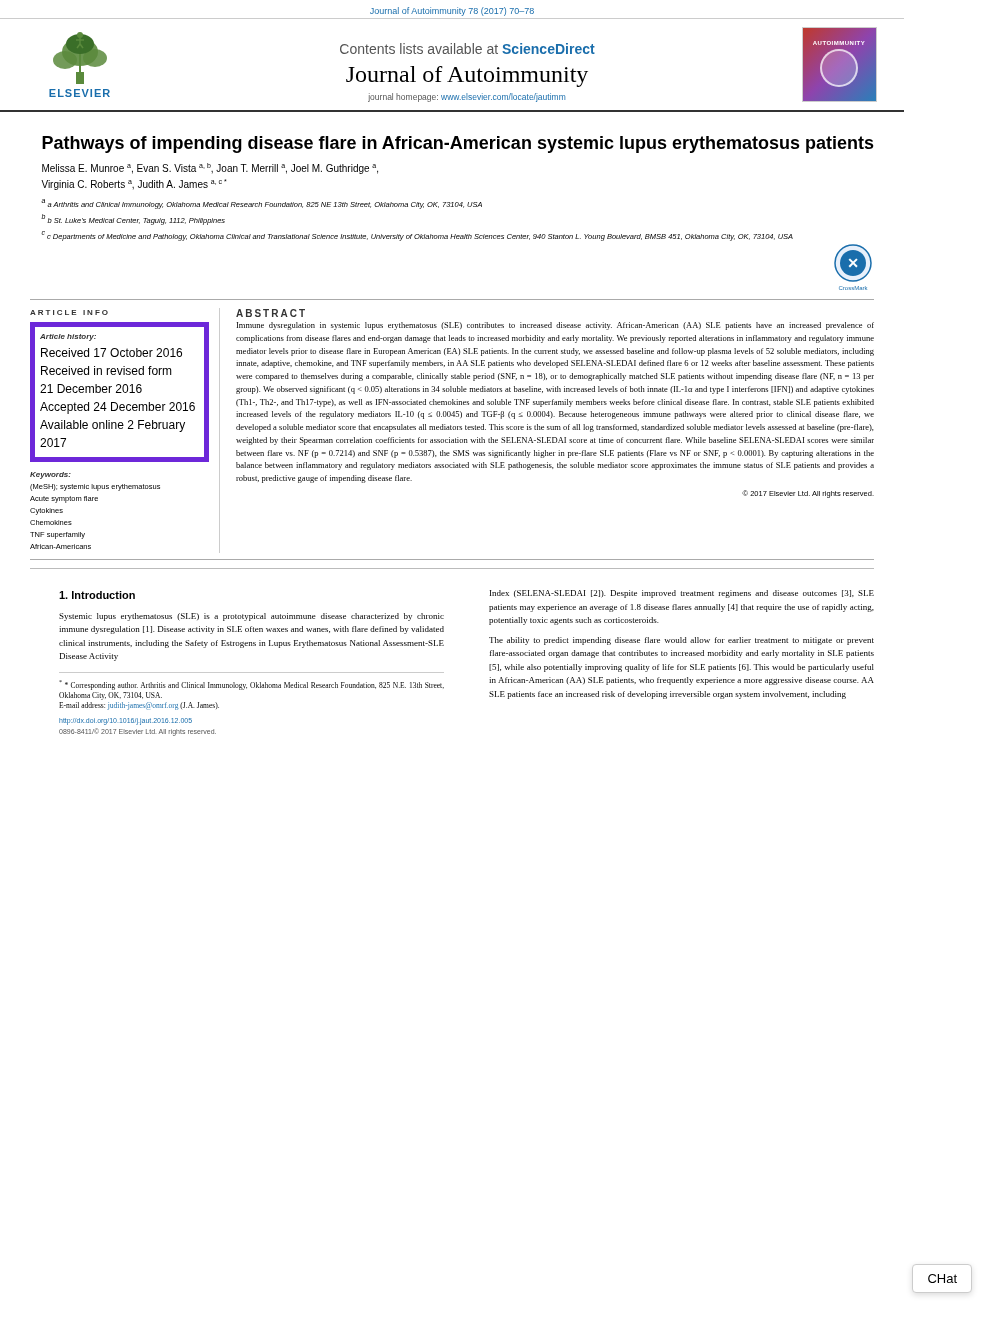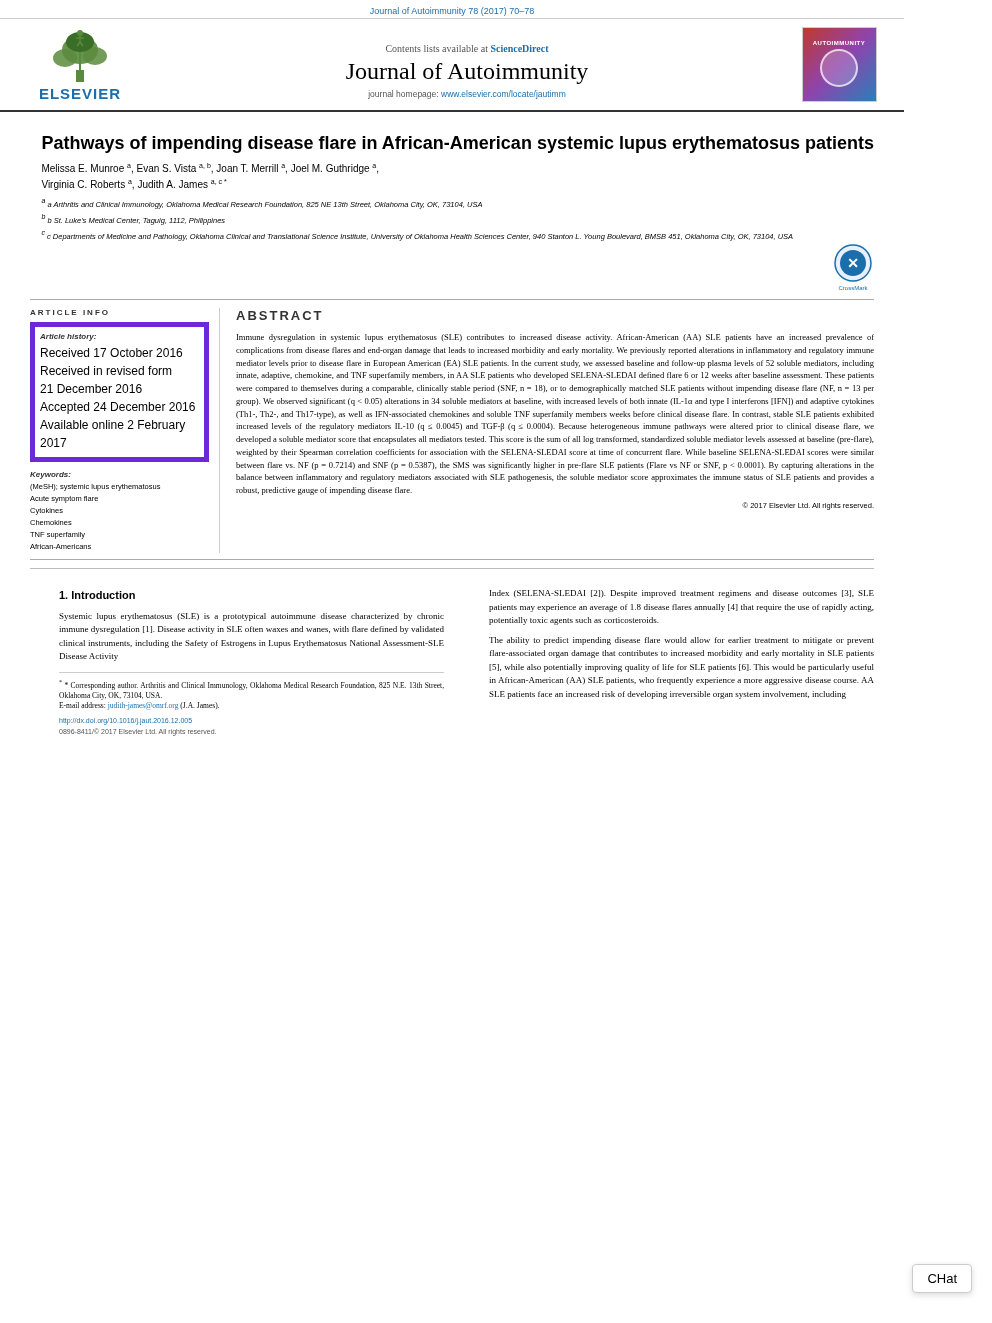--- a/index.html
+++ b/index.html
@@ -49,35 +49,35 @@
       align-items: center;
     }
 
     .elsevier-tree {
       width: 80px;
       height: 55px;
     }
 
     .elsevier-text {
       font-family: Arial, sans-serif;
-      font-size: 15px;
+      font-size: 11px;
       font-weight: bold;
       color: #1a6eac;
       letter-spacing: 1px;
       margin-top: 2px;
     }
 
     .journal-header-center {
       flex: 1;
       text-align: center;
     }
 
     .sciencedirect-line {
-      font-size: 10px;
-      font-family: Liberation Serif, serif;
+      font-size: 14px;
+      font-family: Liberation Sans, sans-serif;
       color: #555;
       margin-bottom: 2px;
       margin-top: 13px;
     }
 
     .sciencedirect-link {
       color: #1a6eac;
       font-weight: bold;
     }
 
@@ -257,26 +257,26 @@
 
     .keywords-list {
       font-family: Arial, sans-serif;
       font-size: 7.5px;
       color: #000;
       line-height: 1.6;
     }
 
     .abstract-heading {
       font-family: Arial, sans-serif;
-      font-size: 13px;
+      font-size: 10px;
       font-weight: bold;
       letter-spacing: 2px;
       color: #333;
       text-transform: uppercase;
-      margin-bottom: 8px;
+      margin-bottom: 0;
     }
 
     .abstract-text {
       font-family: 'Times New Roman', Times, serif;
       font-size: 8.5px;
       color: #000;
       line-height: 1.5;
       text-align: justify;
     }
 

